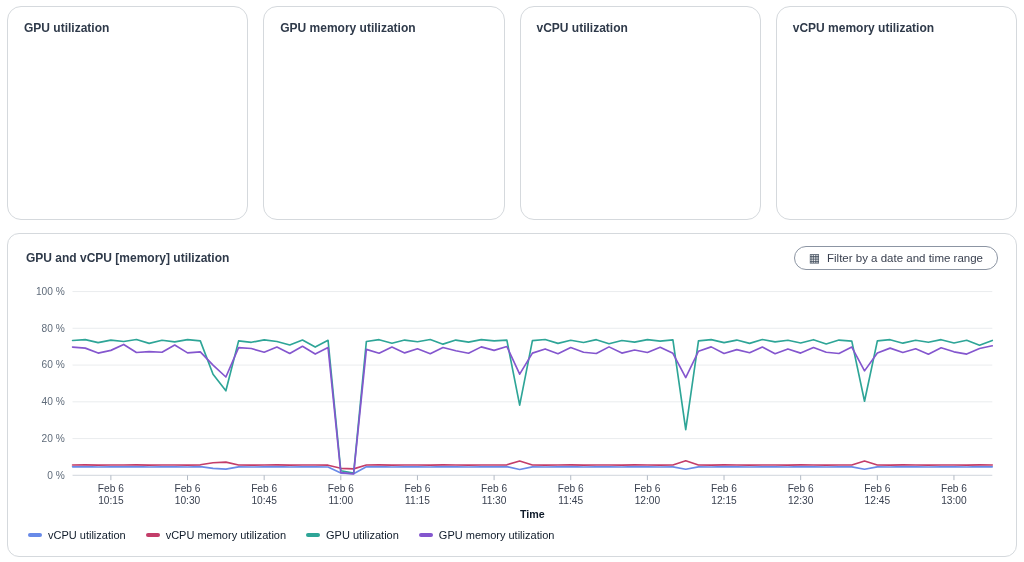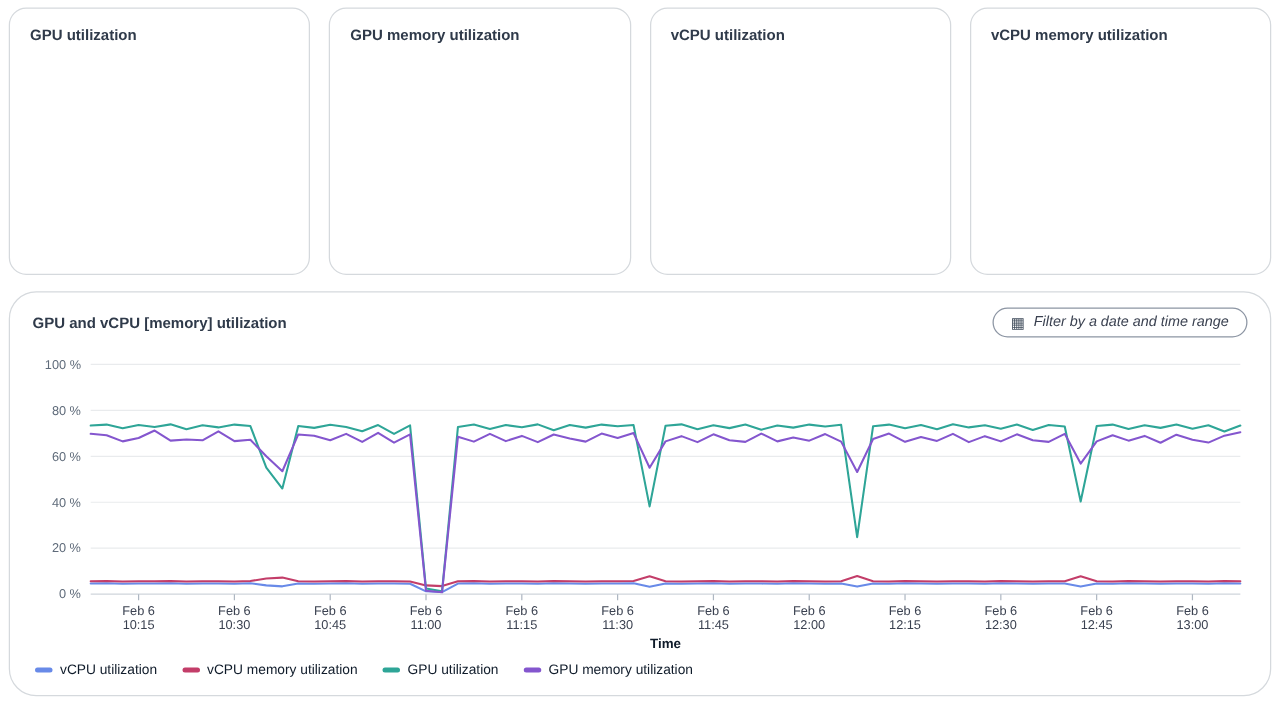--- a/index.html
+++ b/index.html
@@ -9,31 +9,31 @@
   .cards-row { display:flex; gap:15px; margin-bottom:13px; }
   .card {
     flex:1; height:214px; background:#fff;
     border:1px solid #d5d9dd; border-radius:14px;
     padding:14px 16px 4px; overflow:hidden;
   }
   .card-title, .panel-title { font-size:12px; font-weight:bold; color:#2f3a4a; }
   .gauge-holder { display:flex; justify-content:center; margin-top:2px; }
 
   .panel {
-    border:1px solid #d5d9dd; border-radius:22px; background:#fff;
+    border:1px solid #d5d9dd; border-radius:12px; background:#fff;
     height:324px; padding:10px 14px 8px;
   }
   .panel-head { display:flex; justify-content:space-between; align-items:center; padding:2px 4px 6px; }
   .filter-btn {
     display:flex; align-items:center; gap:7px;
     border:1px solid #8c95a3; border-radius:15px; background:#fff;
     padding:3px 14px; cursor:pointer; height:24px;
   }
   .filter-btn .cal-glyph { font-size:12px; color:#414d5c; font-style:normal; line-height:1; }
-  .filter-btn .filter-label { font-size:11.5px; font-style:italic; font-weight:500; color:#3a4150; white-space:nowrap; }
+  .filter-btn .filter-label { font-size:11.5px; font-weight:500; color:#3a4150; white-space:nowrap; }
 
   .chart-wrap { width:100%; }
   .legend-row { display:flex; gap:20px; align-items:center; padding:4px 6px 0; }
   .legend-item { display:flex; align-items:center; gap:6px; cursor:pointer; }
   .legend-dash { width:14px; height:4px; border-radius:2px; background:#888; }
   .legend-label { font-size:11px; color:#0f1b2a; }
 
   svg text { font-family:"Liberation Sans", sans-serif; }
 </style>
 </head>

